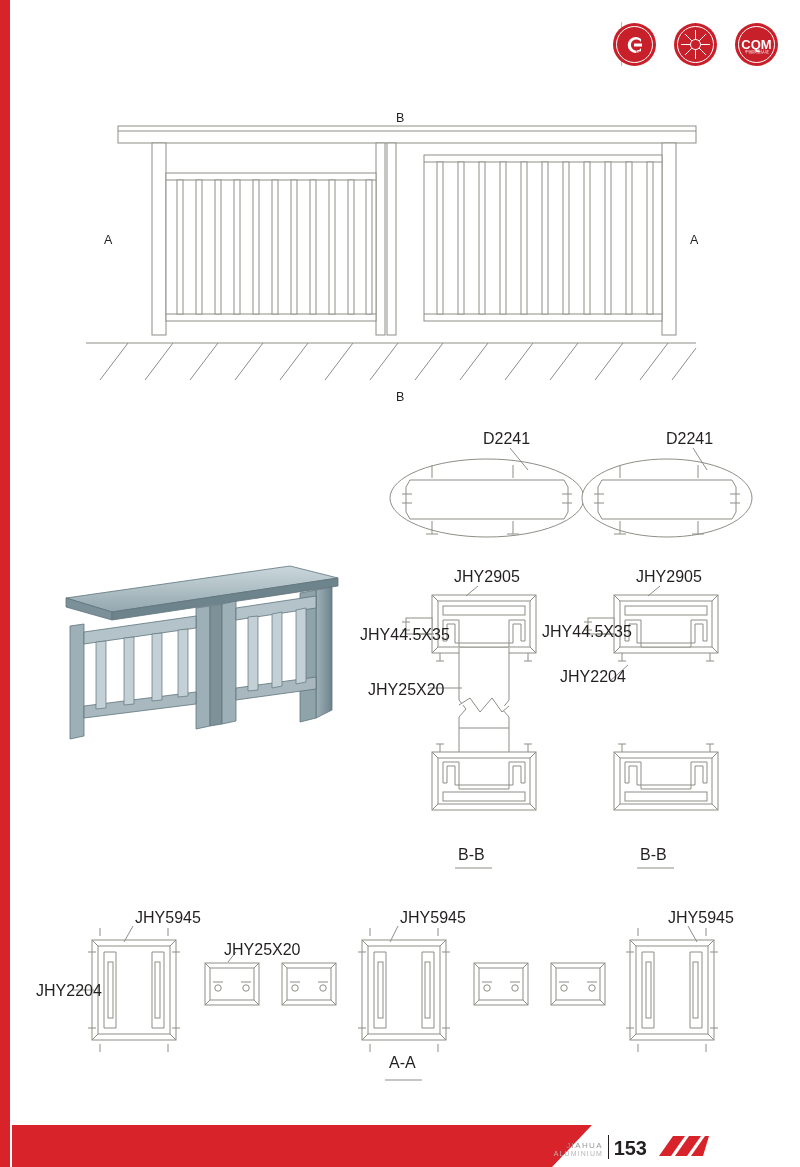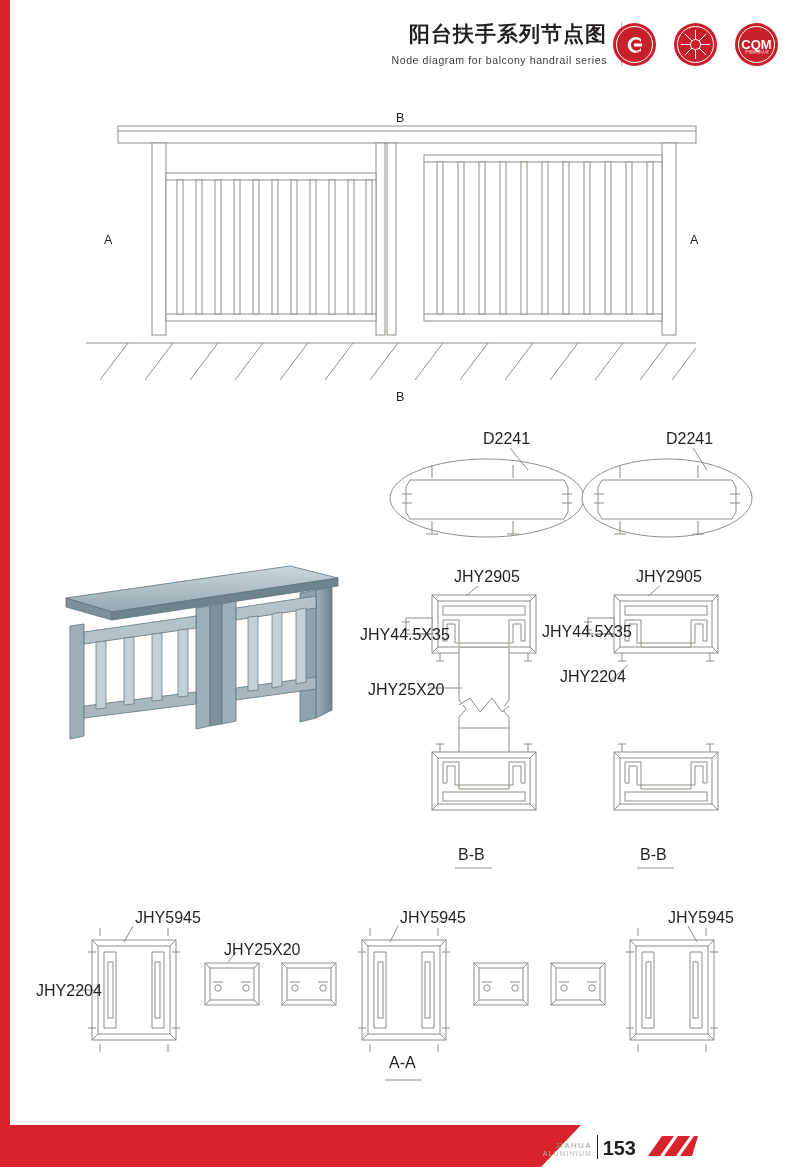--- a/index.html
+++ b/index.html
@@ -124,21 +124,21 @@
     color: #231f20;
     font-family: "Liberation Sans", sans-serif;
     white-space: nowrap;
   }
   .label.big { font-size: 12.5px; }
   .label.sec { font-size: 16px; }
 
   
   .footer {
     position: absolute;
-    left: 1px; bottom: 0;
+    left: 12px; bottom: 0;
     width: 709px; height: 56px;
   }
   .footer-red {
     position: absolute;
     left: 0; bottom: 0;
     width: 800px; height: 42px;
     background: #d8232a;
   }
   .footer-white-wedge {
     position: absolute;
@@ -180,24 +180,20 @@
     right: 12px; bottom: 7px;
     width: 54px; height: 26px;
   }
 </style>
 </head>
 <body>
 
 <div class="left-bar"></div>
 
 <div class="header">
-  <div class="header-titles">
-    <div class="title-cn">阳台扶手系列节点图</div>
-    <div class="title-en">Node  diagram  for  balcony  handrail  series</div>
-  </div>
   <div class="header-divider"></div>
   <div class="logos">
     <div class="logo l1">
       <div class="inner-ring"></div>
       <svg width="30" height="30" viewBox="0 0 30 30">
         <path d="M21 9 a8 8 0 1 0 0 12 l0 -3 a5.5 5.5 0 1 1 0 -6 z" fill="#ffffff"></path>
         <rect x="14" y="13.5" width="8" height="3" fill="#ffffff"></rect>
         <text x="15.5" y="23" font-size="6" font-family="Liberation Sans, sans-serif" fill="#c8202a">G</text>
       </svg>
     </div>

